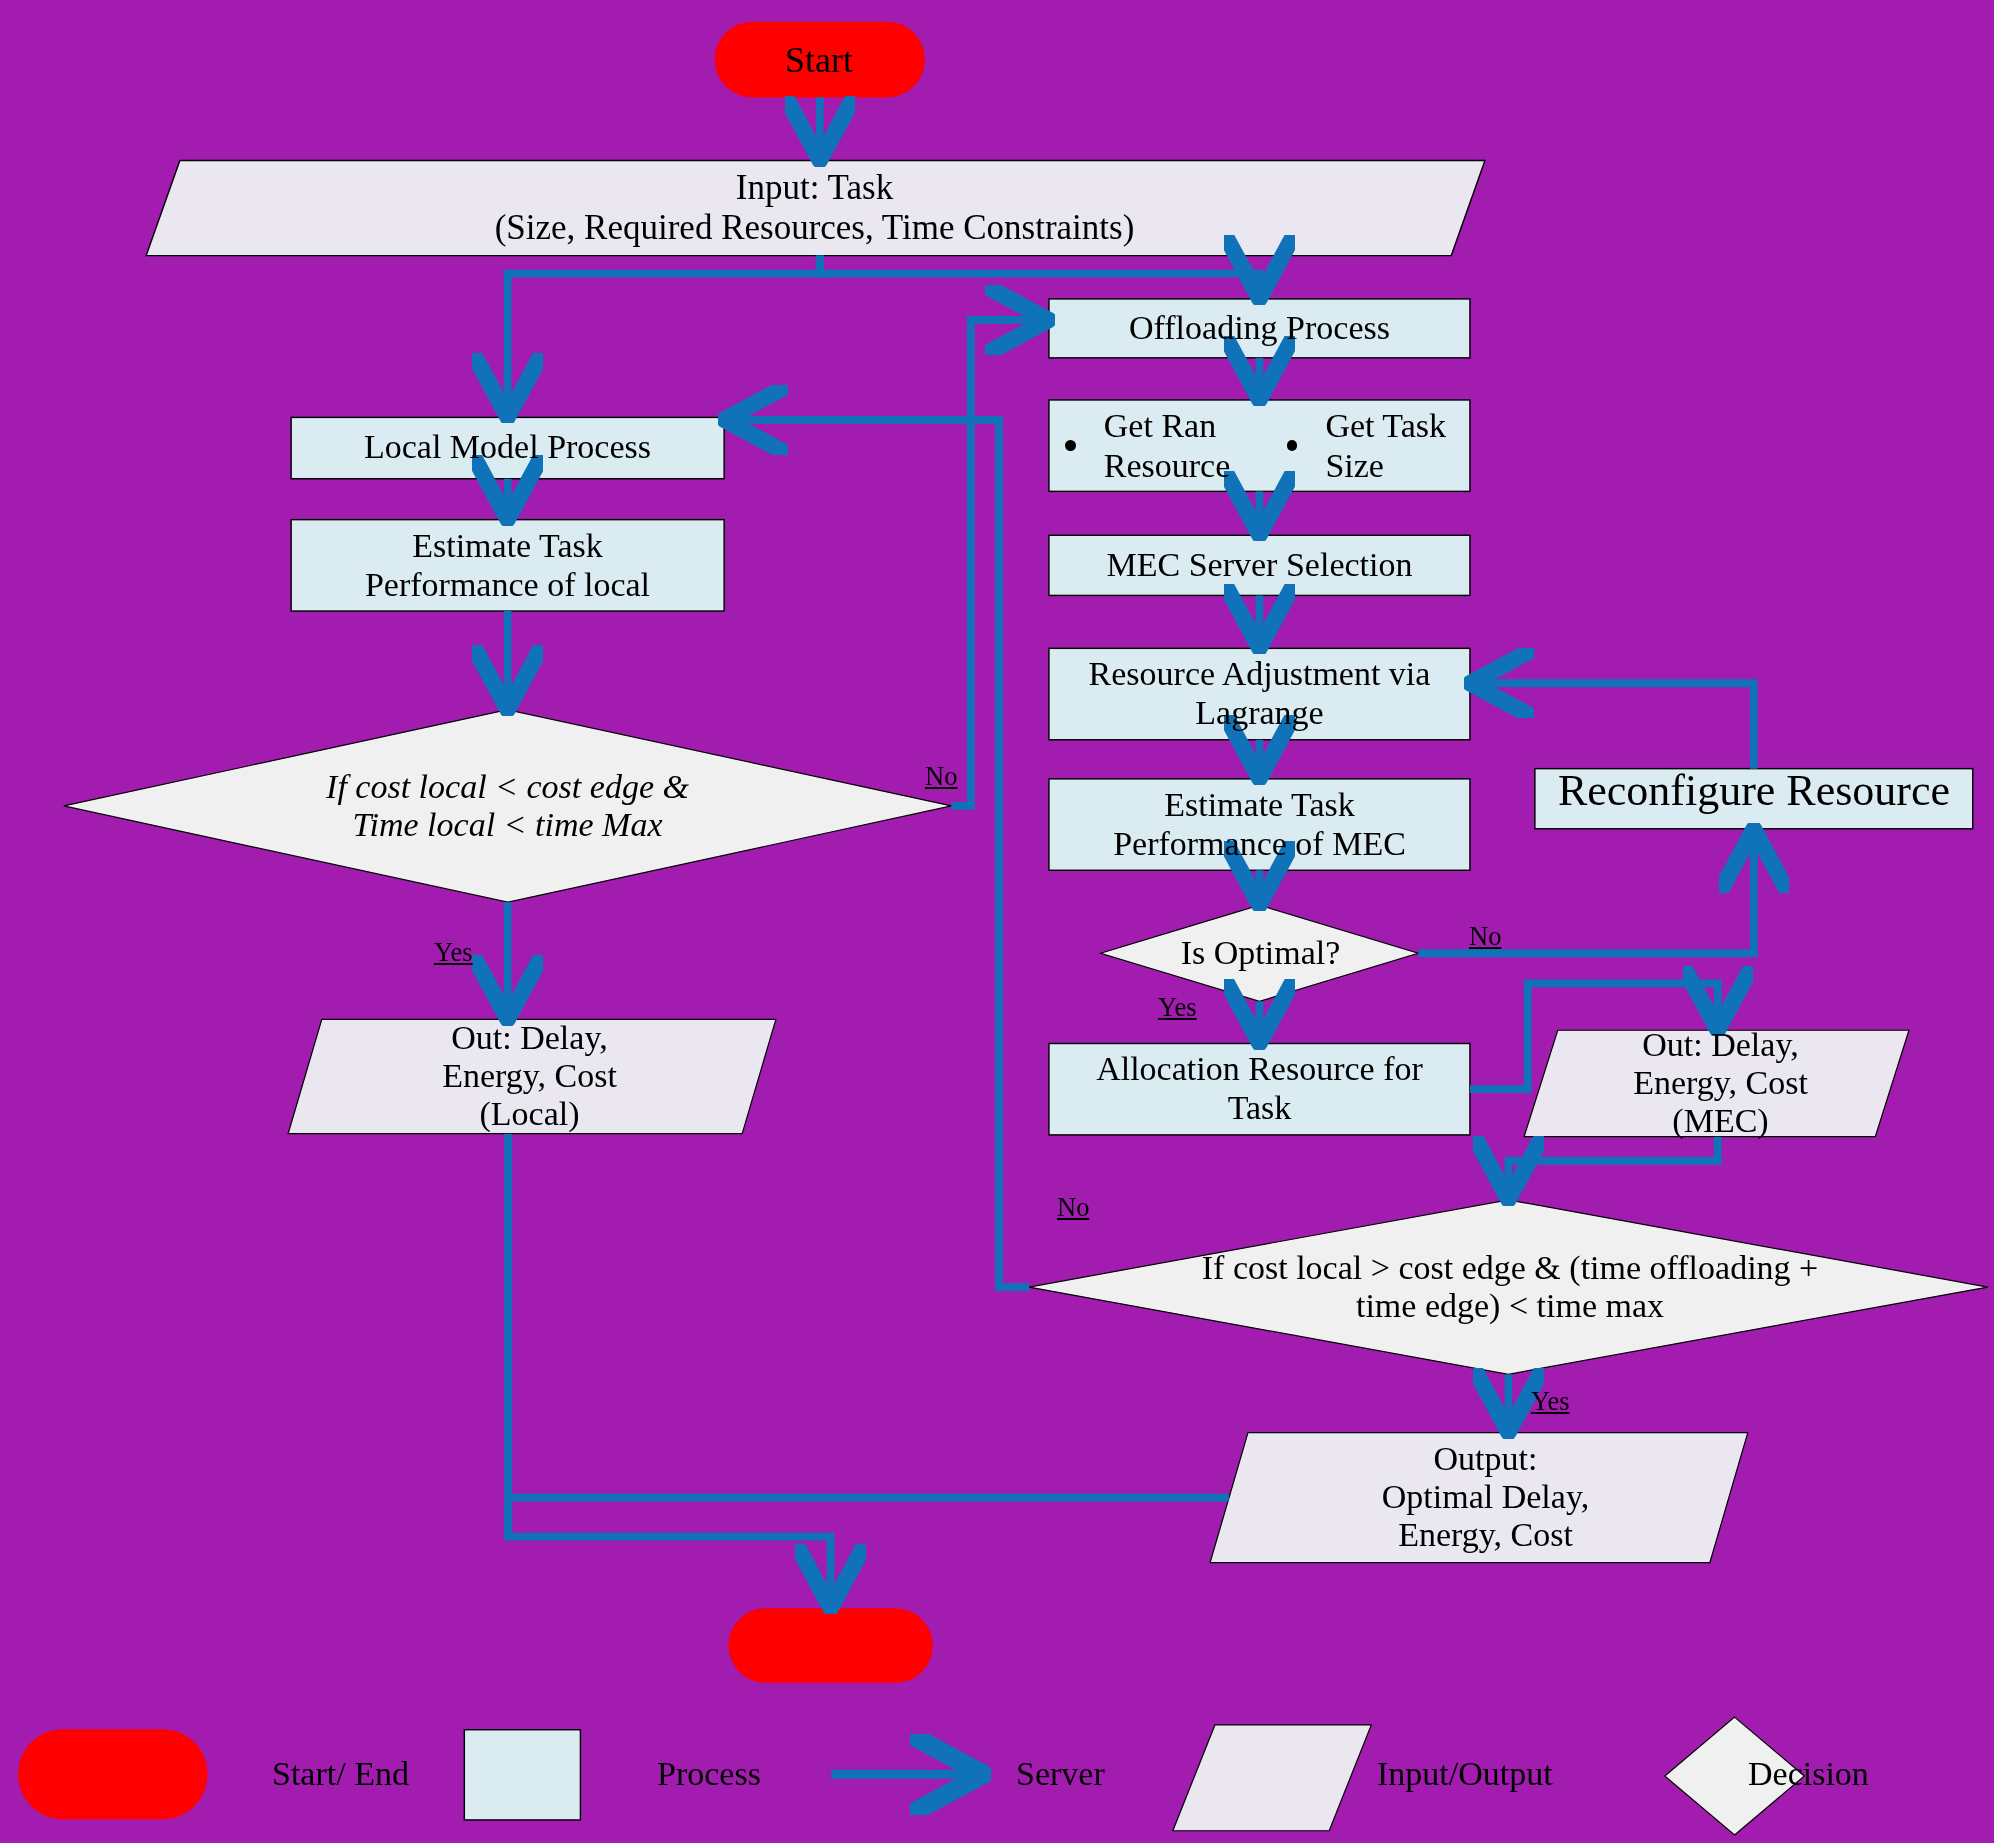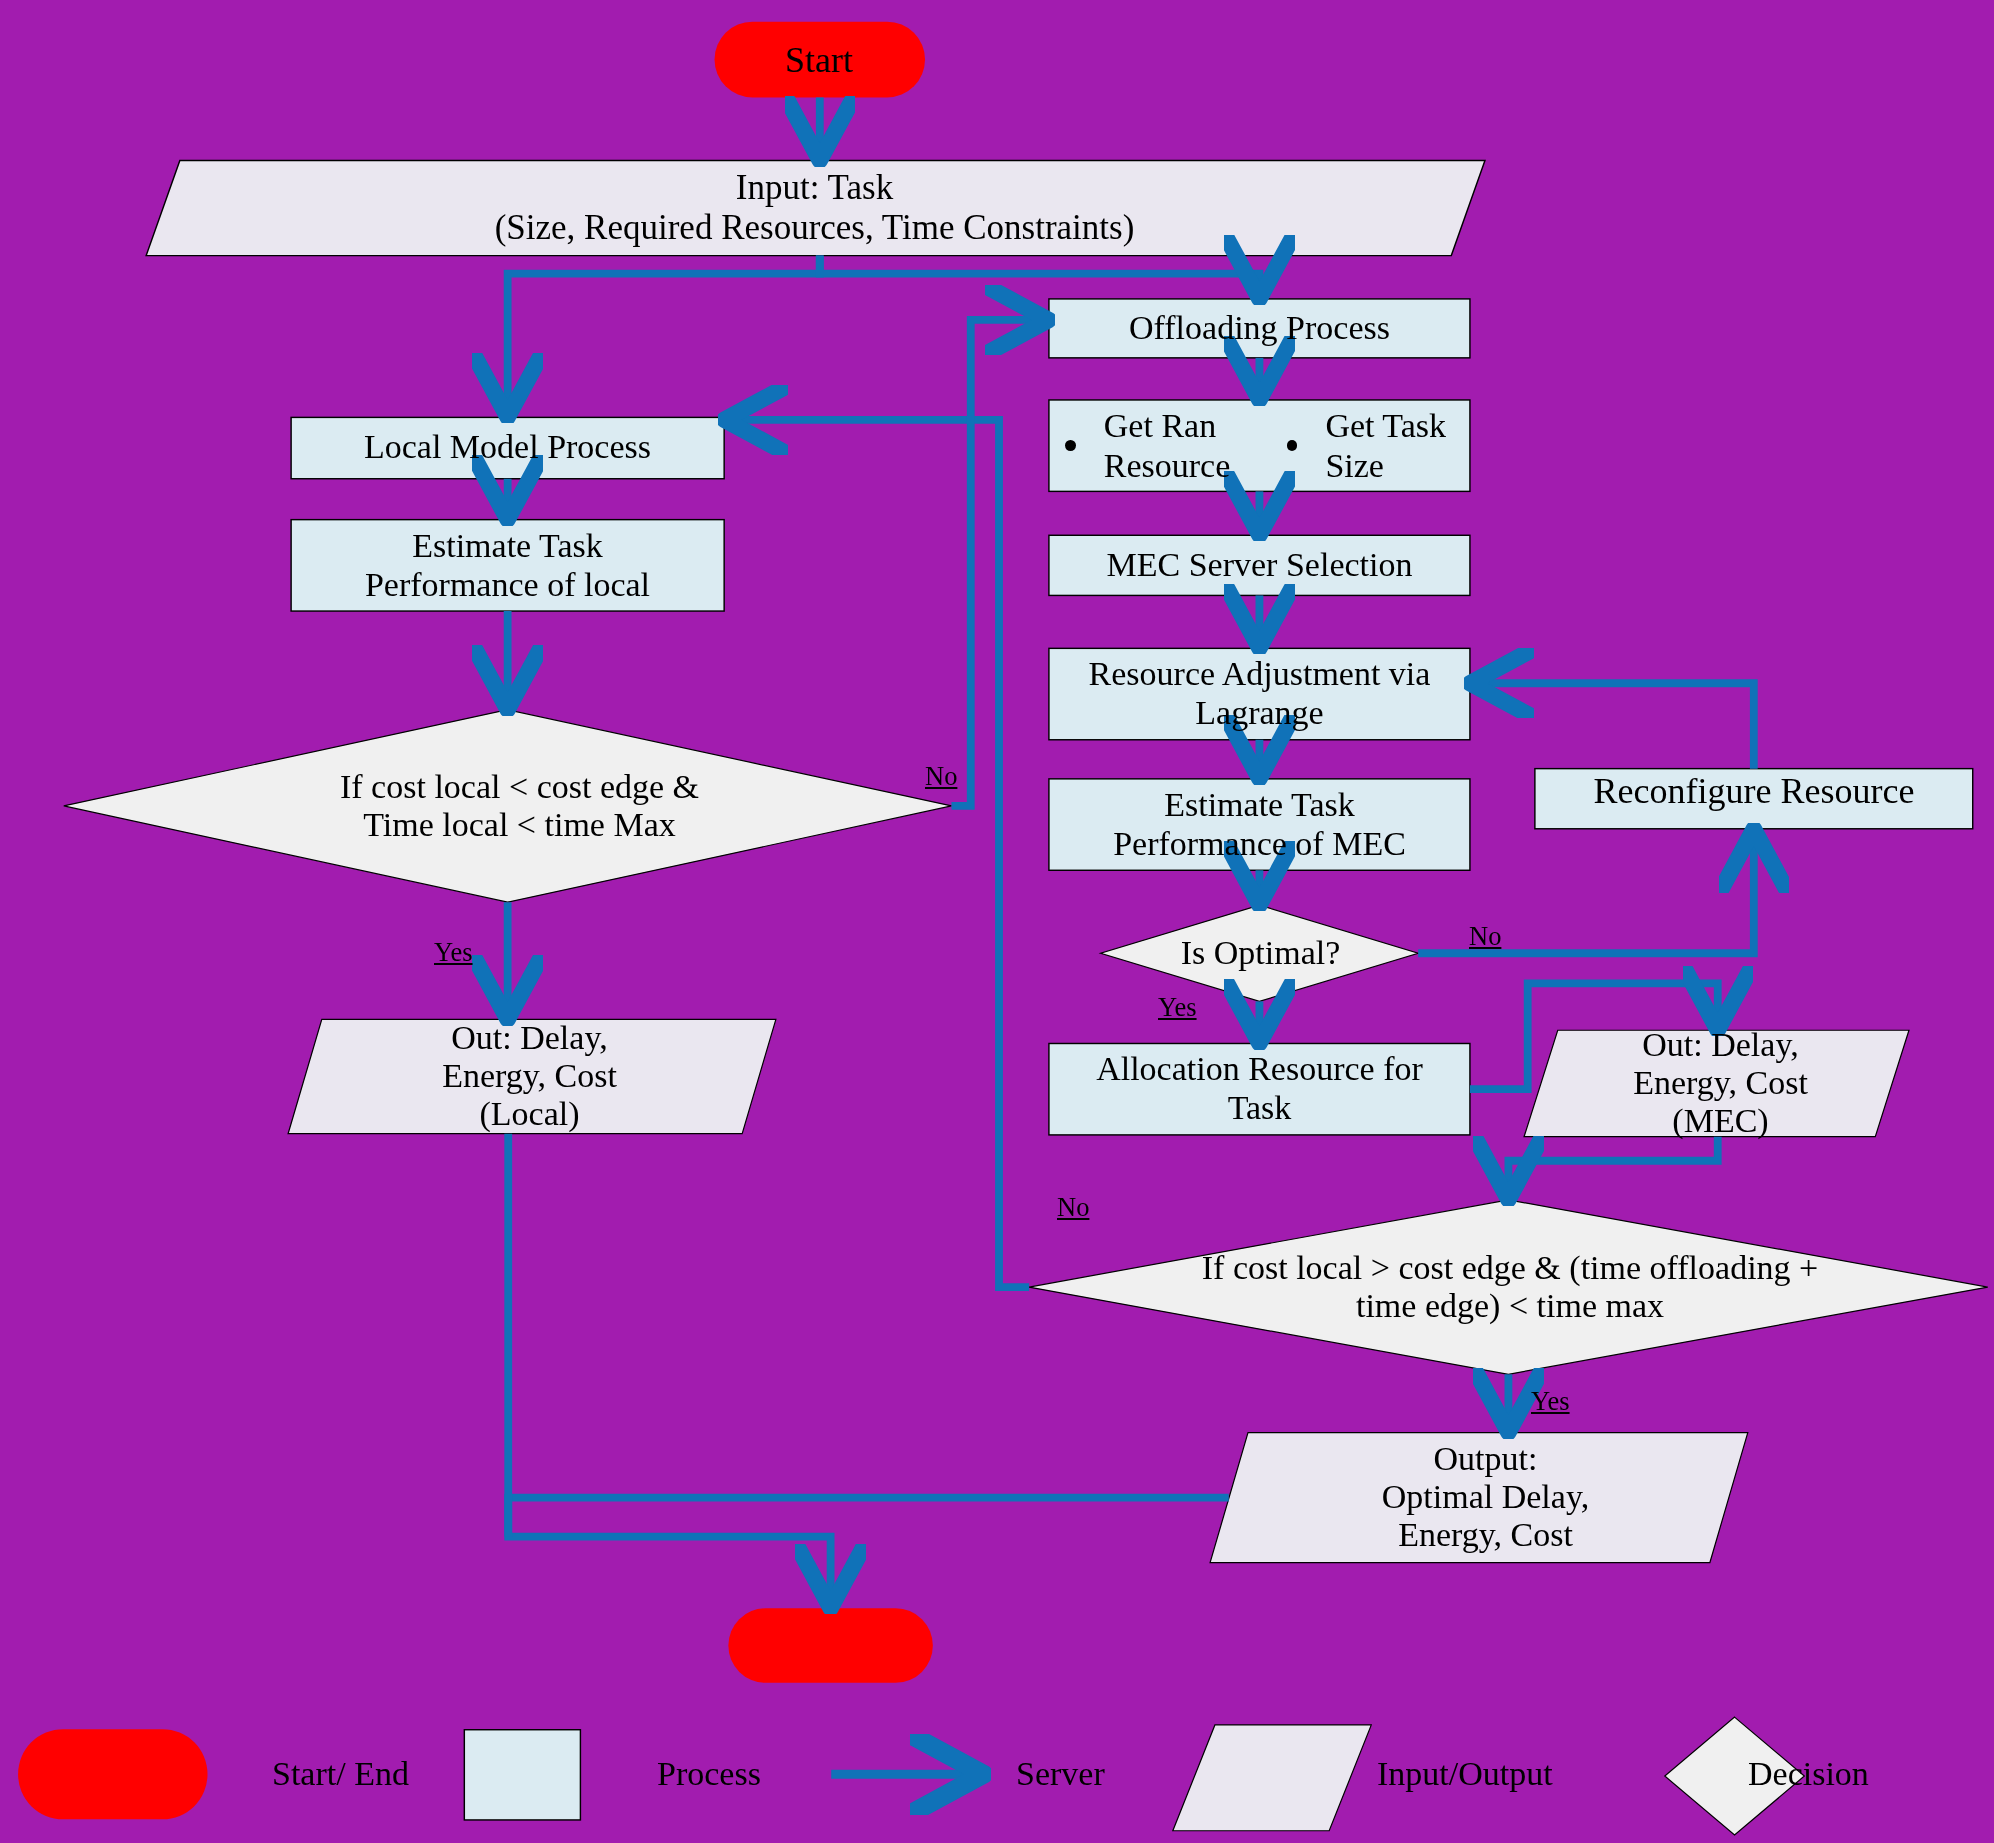--- a/index.html
+++ b/index.html
@@ -139,21 +139,21 @@
   <div class="nodeText" style="left:714px;top:21.7px;width:210px;height:76px;font-size:36px;">Start</div>
 
   <div class="nodeText" style="left:168px;top:162px;width:1293px;height:91px;font-size:35px;">Input: Task
 (Size, Required Resources, Time Constraints)</div>
 
   <div class="nodeText" style="left:291px;top:417px;width:433px;height:61px;font-size:34px;">Local Model Process</div>
 
   <div class="nodeText" style="left:291px;top:520px;width:433px;height:91px;font-size:34px;">Estimate Task
 Performance of local</div>
 
-  <div class="nodeText" style="left:267px;top:752px;width:505px;height:108px;font-size:34px;">If cost local &lt; cost edge &amp;
+  <div class="nodeText" style="left:255px;top:752px;width:505px;height:108px;font-size:34px;font-style:italic;">If cost local &lt; cost edge &amp;
 Time local &lt; time Max</div>
 
   <div class="nodeText" style="left:295px;top:1022px;width:469px;height:108px;font-size:34px;">Out: Delay,
 Energy, Cost
 (Local)</div>
 
   <div class="nodeText" style="left:1049px;top:299px;width:421px;height:59px;font-size:34px;">Offloading Process</div>
 
   <div class="bulletList" style="left:1065px;top:400px;width:397px;height:91px;font-size:34px;">
     <div class="bulletRow">
@@ -169,21 +169,21 @@
   <div class="nodeText" style="left:1049px;top:648px;width:421px;height:91px;font-size:34px;">Resource Adjustment via
 Lagrange</div>
 
   <div class="nodeText" style="left:1049px;top:535px;width:421px;height:60px;font-size:34px;">MEC Server Selection</div>
 
   <div class="nodeText" style="left:1049px;top:779px;width:421px;height:91px;font-size:34px;">Estimate Task
 Performance of MEC</div>
 
   <div class="nodeText" style="left:1125px;top:929px;width:271px;height:48px;font-size:34px;">Is Optimal?</div>
 
-  <div class="nodeText" style="left:1535px;top:769px;width:438px;height:44px;font-size:36px;">Reconfigure Resource</div>
+  <div class="nodeText" style="left:1535px;top:769px;width:438px;height:44px;font-size:44px;">Reconfigure Resource</div>
 
   <div class="nodeText" style="left:1049px;top:1043px;width:421px;height:91px;font-size:34px;">Allocation Resource for
 Task</div>
 
   <div class="nodeText" style="left:1540px;top:1030px;width:361px;height:106px;font-size:34px;">Out: Delay,
 Energy, Cost
 (MEC)</div>
 
   <div class="nodeText" style="left:1125px;top:1233px;width:770px;height:108px;font-size:34px;">If cost local &gt; cost edge &amp; (time offloading +
 time edge) &lt; time max</div>

